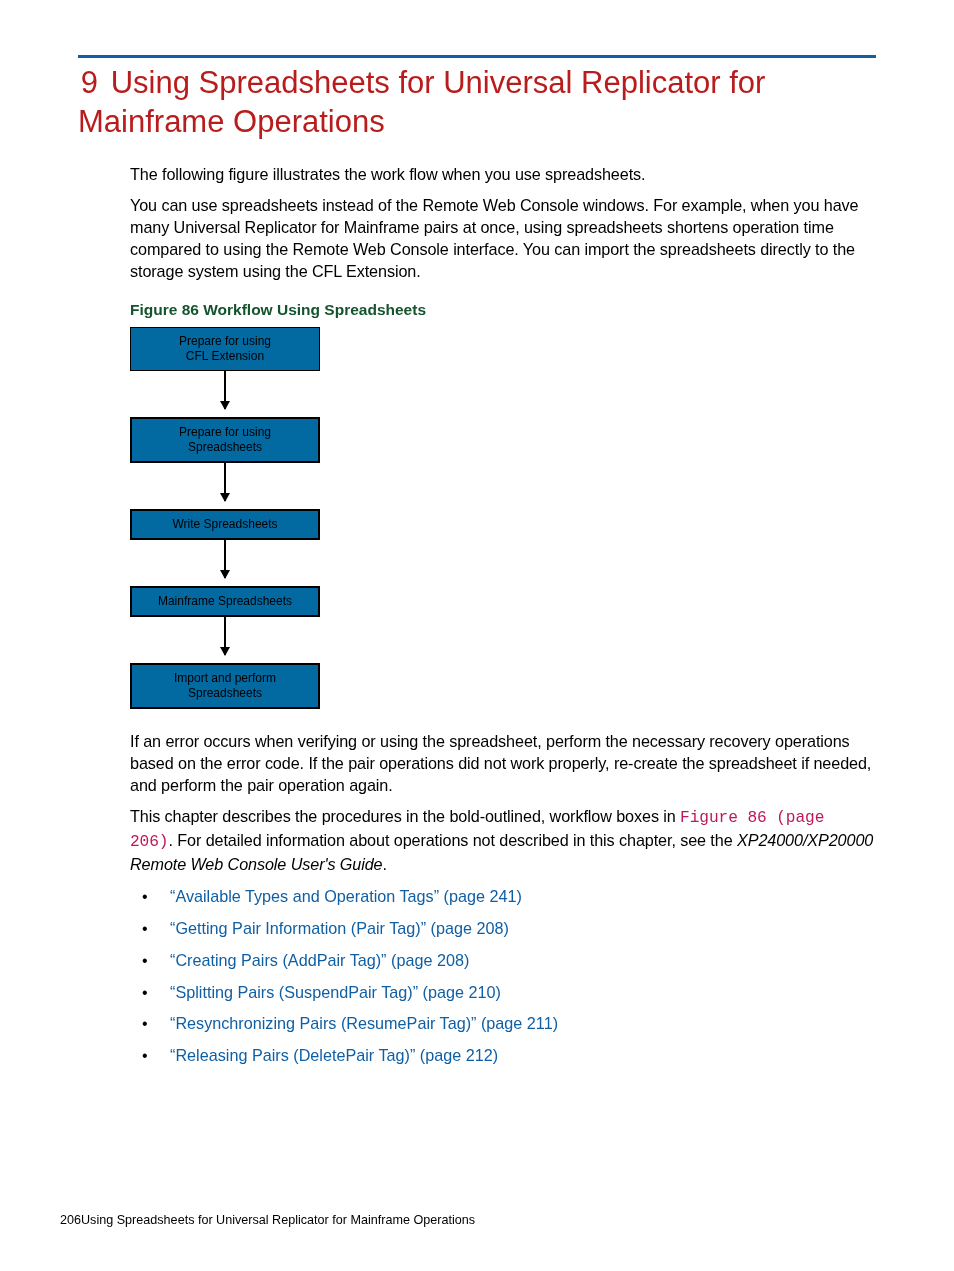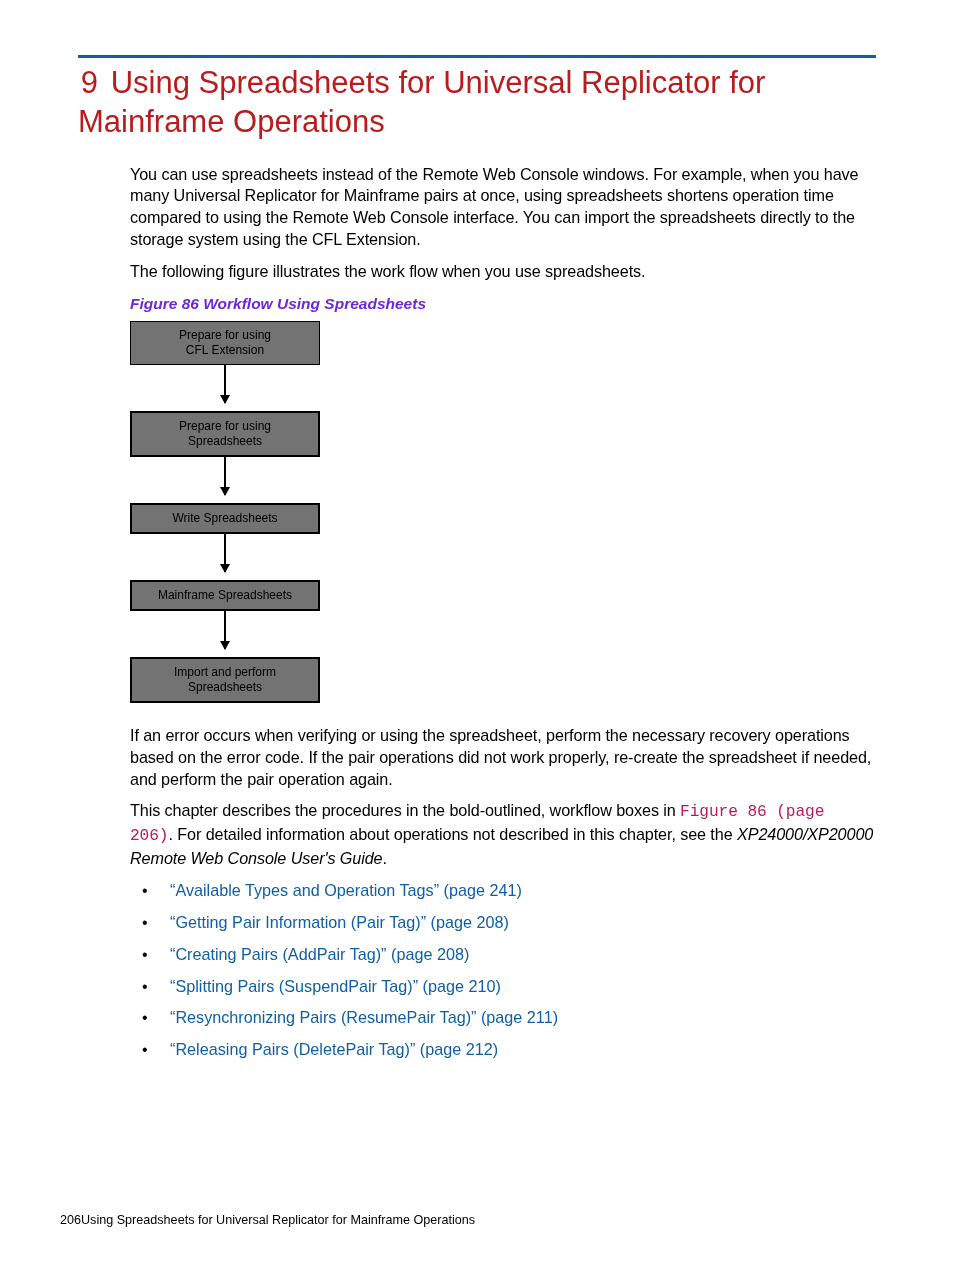--- a/index.html
+++ b/index.html
@@ -45,37 +45,36 @@
   }
   p.body {
     font-size: 16.2px;
     line-height: 1.35;
     margin: 0 0 10px 0;
     letter-spacing: -0.1px;
   }
   p.figcap {
     font-family: "Futura", "Trebuchet MS", Arial, sans-serif;
     font-weight: 600;
-    color: #6d28d9;
+    color: #14532d;
     font-size: 15.5px;
-    margin: 12px 0 8px 0;
-    font-style: italic;
+    margin: 18px 0 8px 0;
   }
   .flowchart {
     width: 190px;
     margin-left: 0;
   }
   .fbox {
     border: 1px solid #000;
     text-align: center;
     font-size: 12px;
     font-family: Arial, Helvetica, sans-serif;
     padding: 6px 0;
     line-height: 1.25;
-    background: #737373;
+    background: #0369a1;
   }
   .fbox.bold {
     border: 2px solid #000;
   }
   .arrow-wrap {
     display: flex;
     justify-content: center;
     height: 46px;
     align-items: flex-start;
   }
@@ -139,22 +138,22 @@
 
 <div class="page">
   <div class="rule"></div>
 
   <h1 class="chapter">
     <span class="chapnum">9</span>
     <span>Using Spreadsheets for Universal Replicator for Mainframe Operations</span>
   </h1>
 
   <div class="body-indent">
+    <p class="body">The following figure illustrates the work flow when you use spreadsheets.</p>
     <p class="body">You can use spreadsheets instead of the Remote Web Console windows. For example, when you have many Universal Replicator for Mainframe pairs at once, using spreadsheets shortens operation time compared to using the Remote Web Console interface. You can import the spreadsheets directly to the storage system using the CFL Extension.</p>
-    <p class="body">The following figure illustrates the work flow when you use spreadsheets.</p>
     <p class="figcap">Figure 86 Workflow Using Spreadsheets</p>
 
     <div class="flowchart">
       <div class="fbox">
         <span>Prepare for using</span><br>
         <span>CFL Extension</span>
       </div>
       <div class="arrow-wrap">
           <div class="arrow"></div>
         </div>

